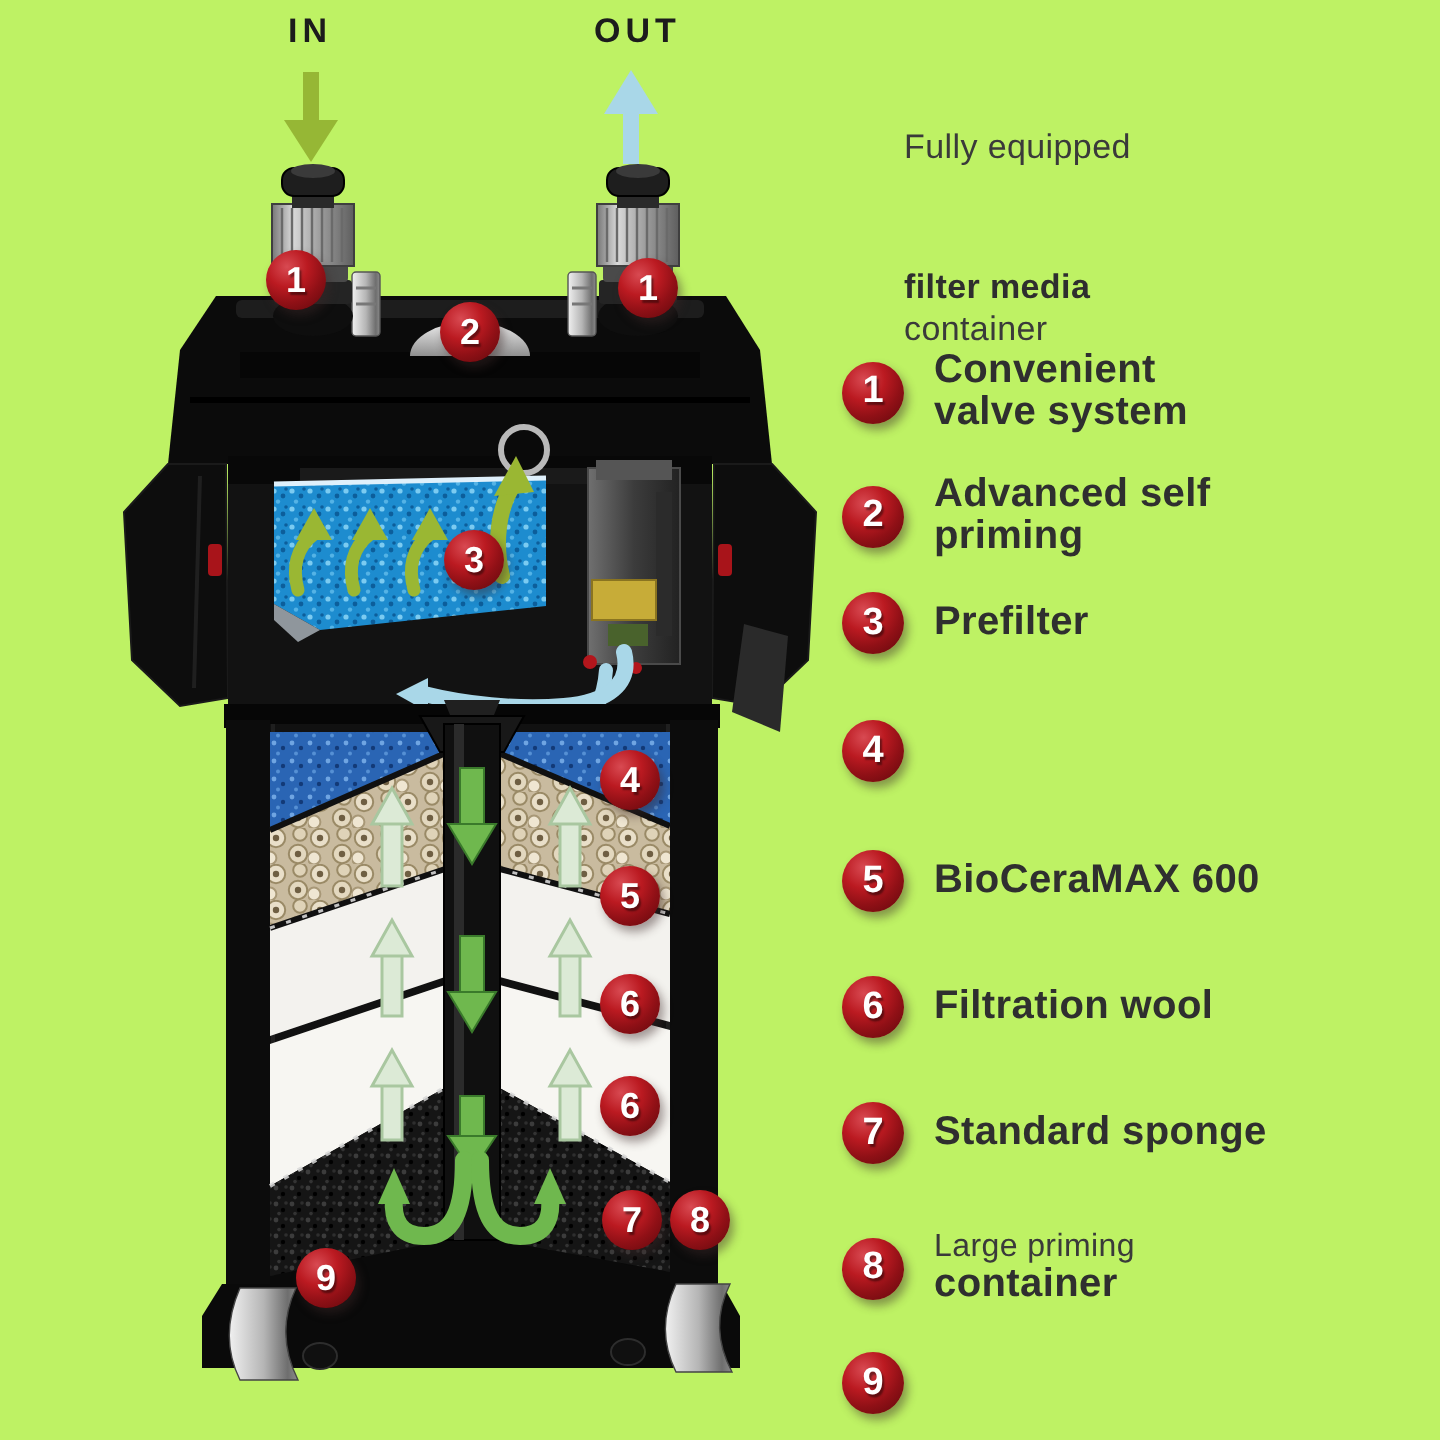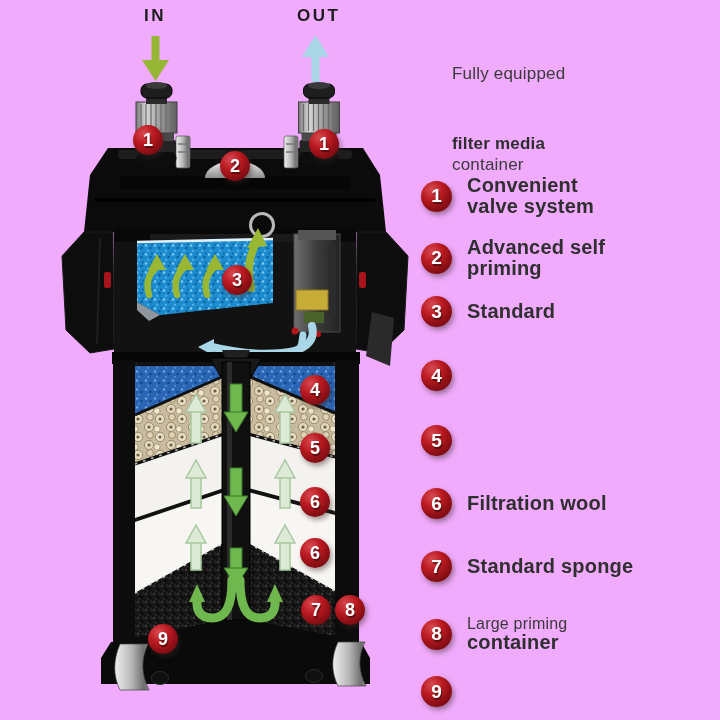--- a/index.html
+++ b/index.html
@@ -1,18 +1,18 @@
 <!DOCTYPE html>
 <html><head>
 <meta charset="utf-8">
 <style>
   html,body{margin:0;padding:0;}
   body{width:720px;height:720px;background:#fff;overflow:hidden;
        font-family:"Liberation Sans",sans-serif;}
-  .stage{position:relative;width:720px;height:720px;background:#f0abfc;}
+  .stage{position:relative;width:720px;height:720px;background:#bef264;}
   .stage svg{position:absolute;left:0;top:0;}
 
   .flow-label{position:absolute;font-size:17px;font-weight:bold;
               letter-spacing:2.5px;color:#1c1c1c;}
 
   .badge{width:31px;height:31px;flex:0 0 31px;border-radius:50%;
          background:radial-gradient(circle at 35% 28%,#d84a52 0%,#bb1a21 35%,#901016 62%,#5e080c 100%);
          color:#fff;font-size:19px;font-weight:bold;
          display:flex;align-items:center;justify-content:center;
          box-shadow:2px 3px 5px rgba(60,40,40,0.45);
@@ -281,30 +281,33 @@
     <div class="badge">2</div>
     <div class="txt">
         <div>Advanced self</div>
         <div>priming</div>
       </div>
   </div>
 
   <div class="item" style="top:296px">
     <div class="badge">3</div>
     <div class="txt">
-        <div>Standard</div>
+        <div>Prefilter</div>
       </div>
   </div>
 
   <div class="item" style="top:360px">
     <div class="badge">4</div>
   </div>
 
   <div class="item" style="top:425px">
     <div class="badge">5</div>
+    <div class="txt">
+        <div>BioCeraMAX 600</div>
+      </div>
   </div>
 
   <div class="item" style="top:488px">
     <div class="badge">6</div>
     <div class="txt">
         <div>Filtration wool</div>
       </div>
   </div>
 
   <div class="item" style="top:551px">

